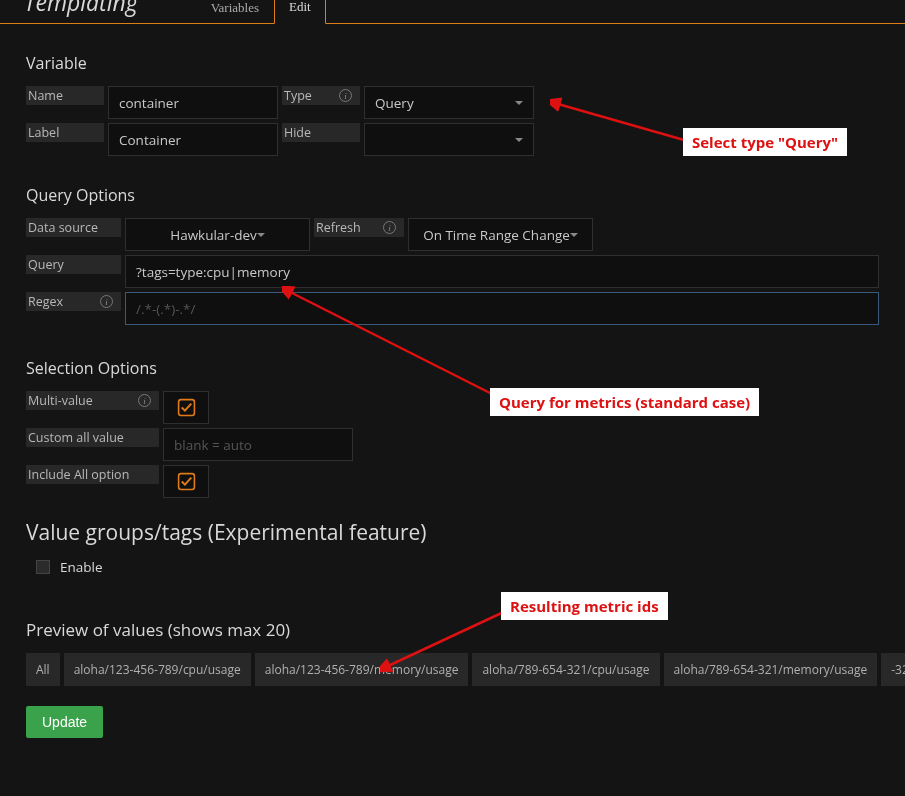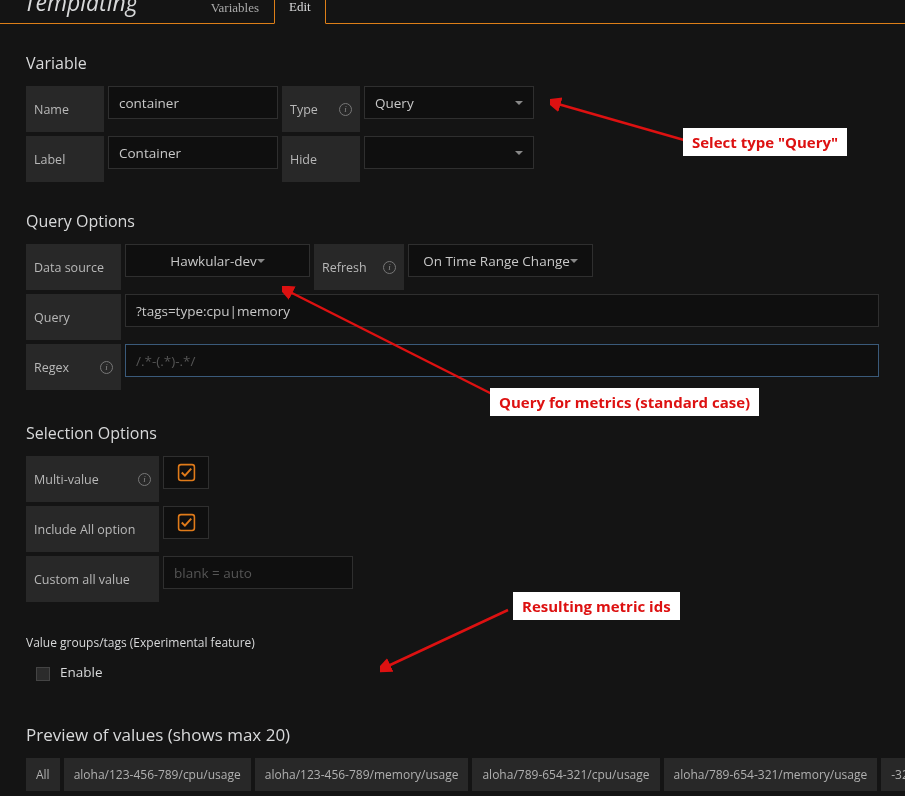--- a/index.html
+++ b/index.html
@@ -51,24 +51,24 @@
     font-size: 16px;
     font-weight: 400;
     color: #d8d9da;
     margin: 10px 0 12px 0;
   }
   .row { display: flex; margin-bottom: 4px; }
   .lbl {
     background: #282828;
     color: #b8b8b8;
     font-size: 12.5px;
-    padding: 0 8px;
+    padding: 0 2px;
     display: flex;
     align-items: center;
-    height: 46px;
+    height: 19px;
     margin-right: 4px;
     flex: 0 0 auto;
     position: relative;
   }
   .lbl.w1 { width: 78px; }
   .lbl.w2 { width: 95px; }
   .lbl.w3 { width: 133px; }
   .txt {
     background: #0f0f0f;
     border: 1px solid #2f2f2f;
@@ -128,21 +128,21 @@
     cursor: pointer;
   }
   .chk svg { width: 19px; height: 19px; }
   .empty-chk {
     width: 14px; height: 14px;
     background: #2b2b2b;
     border: 1px solid #444;
     display: inline-block;
     margin-right: 10px;
   }
-  .enable-row { display: flex; align-items: flex-end; margin-top: 0; padding-left: 10px;}
+  .enable-row { display: flex; align-items: center; margin-top: 0; padding-left: 10px;}
   .preview-pills { display: flex; gap: 4px; margin-top: 4px; }
   .pill {
     background: #282828;
     color: #b0b0b0;
     font-size: 12px;
     padding: 8px 10px;
     white-space: nowrap;
   }
   .btn-update {
     background: #3aa24a;
@@ -244,37 +244,37 @@
         <span class="info-i">i</span>
       </div>
     <div class="chk">
       <svg viewBox="0 0 24 24">
           <rect x="2" y="2" width="20" height="20" rx="3" fill="none" stroke="#e07b1a" stroke-width="2"></rect>
           <path d="M6 12 L10 16 L18 7" fill="none" stroke="#e07b1a" stroke-width="2.5"></path>
         </svg>
     </div>
   </div>
   <div class="row">
+    <div class="lbl w3">Custom all value</div>
+    <input class="txt w190" placeholder="blank = auto" style="">
+  </div>
+  <div class="row">
     <div class="lbl w3">
         <span>Include All option</span>
       </div>
     <div class="chk">
       <svg viewBox="0 0 24 24">
           <rect x="2" y="2" width="20" height="20" rx="3" fill="none" stroke="#e07b1a" stroke-width="2"></rect>
           <path d="M6 12 L10 16 L18 7" fill="none" stroke="#e07b1a" stroke-width="2.5"></path>
         </svg>
     </div>
   </div>
-  <div class="row">
-    <div class="lbl w3">Custom all value</div>
-    <input class="txt w190" placeholder="blank = auto" style="">
-  </div>
-
-  
-  <div class="section-h" style="margin-top:32px;font-size:12px">Value groups/tags (Experimental feature)</div>
+
+  
+  <div class="section-h" style="margin-top:20px;font-size:21px">Value groups/tags (Experimental feature)</div>
   <div class="enable-row">
     <span class="empty-chk"></span>
     <span>Enable</span>
   </div>
 
   
   <div class="section-h" style="margin-top:42px;font-size:17px">Preview of values (shows max 20)</div>
   <div class="preview-pills">
     <div class="pill">All</div>
     <div class="pill">aloha/123-456-789/cpu/usage</div>
@@ -300,21 +300,21 @@
 <div class="annot" style="left:490px; top:388px">Query for metrics (standard case)</div>
 <svg class="arrow" style="left:282px; top:286px" width="220" height="118">
   <defs>
       <marker id="ah2" markerWidth="8" markerHeight="8" refX="1" refY="3" orient="auto">
         <path d="M0,0 L0,6 L7,3 z" fill="#d11"></path>
       </marker>
     </defs>
   <line x1="210" y1="108" x2="8" y2="6" stroke="#d11" stroke-width="2.5" marker-end="url(#ah2)"></line>
 </svg>
 
-<div class="annot" style="left:513px; top:592px">Resulting metric ids</div>
+<div class="annot" style="left:501px; top:592px">Resulting metric ids</div>
 <svg class="arrow" style="left:380px; top:604px" width="140" height="70">
   <defs>
       <marker id="ah3" markerWidth="8" markerHeight="8" refX="1" refY="3" orient="auto">
         <path d="M0,0 L0,6 L7,3 z" fill="#d11"></path>
       </marker>
     </defs>
   <line x1="128" y1="6" x2="8" y2="62" stroke="#d11" stroke-width="2.5" marker-end="url(#ah3)"></line>
 </svg>
 
 </body></html>

